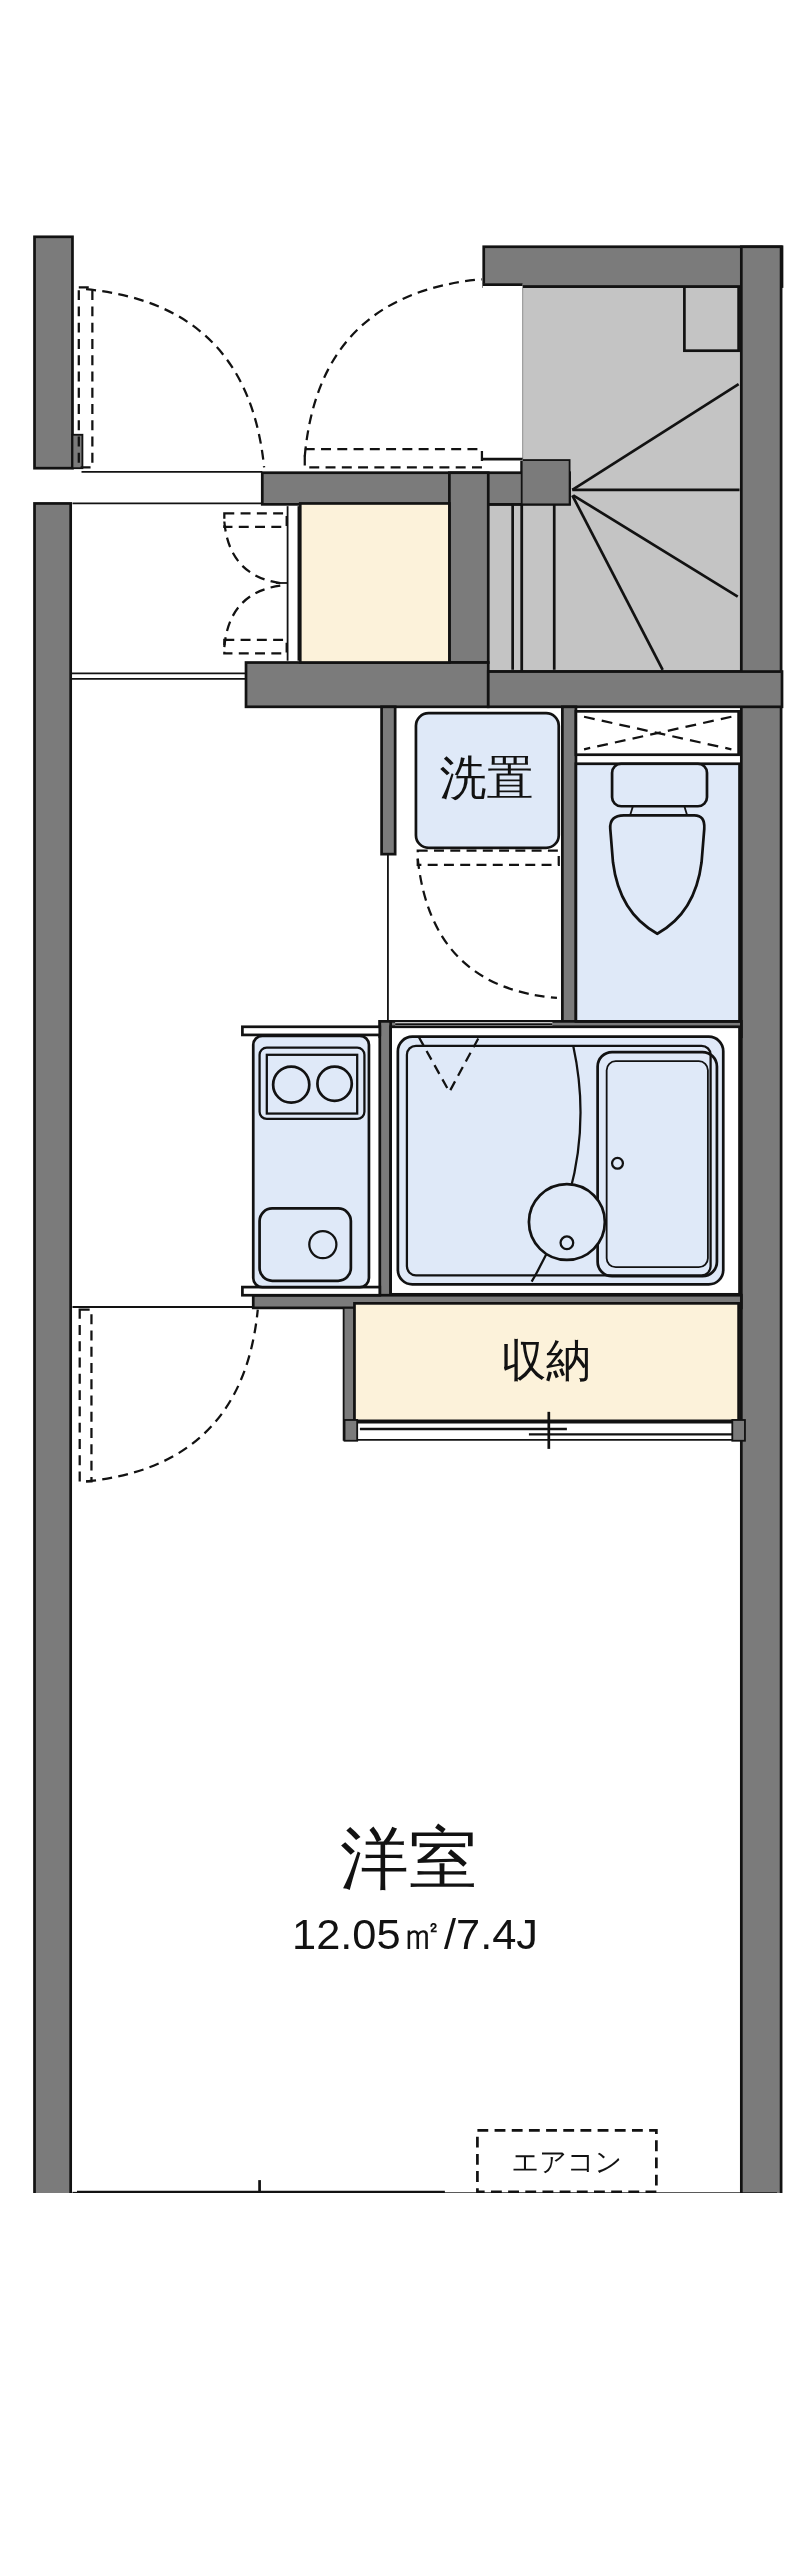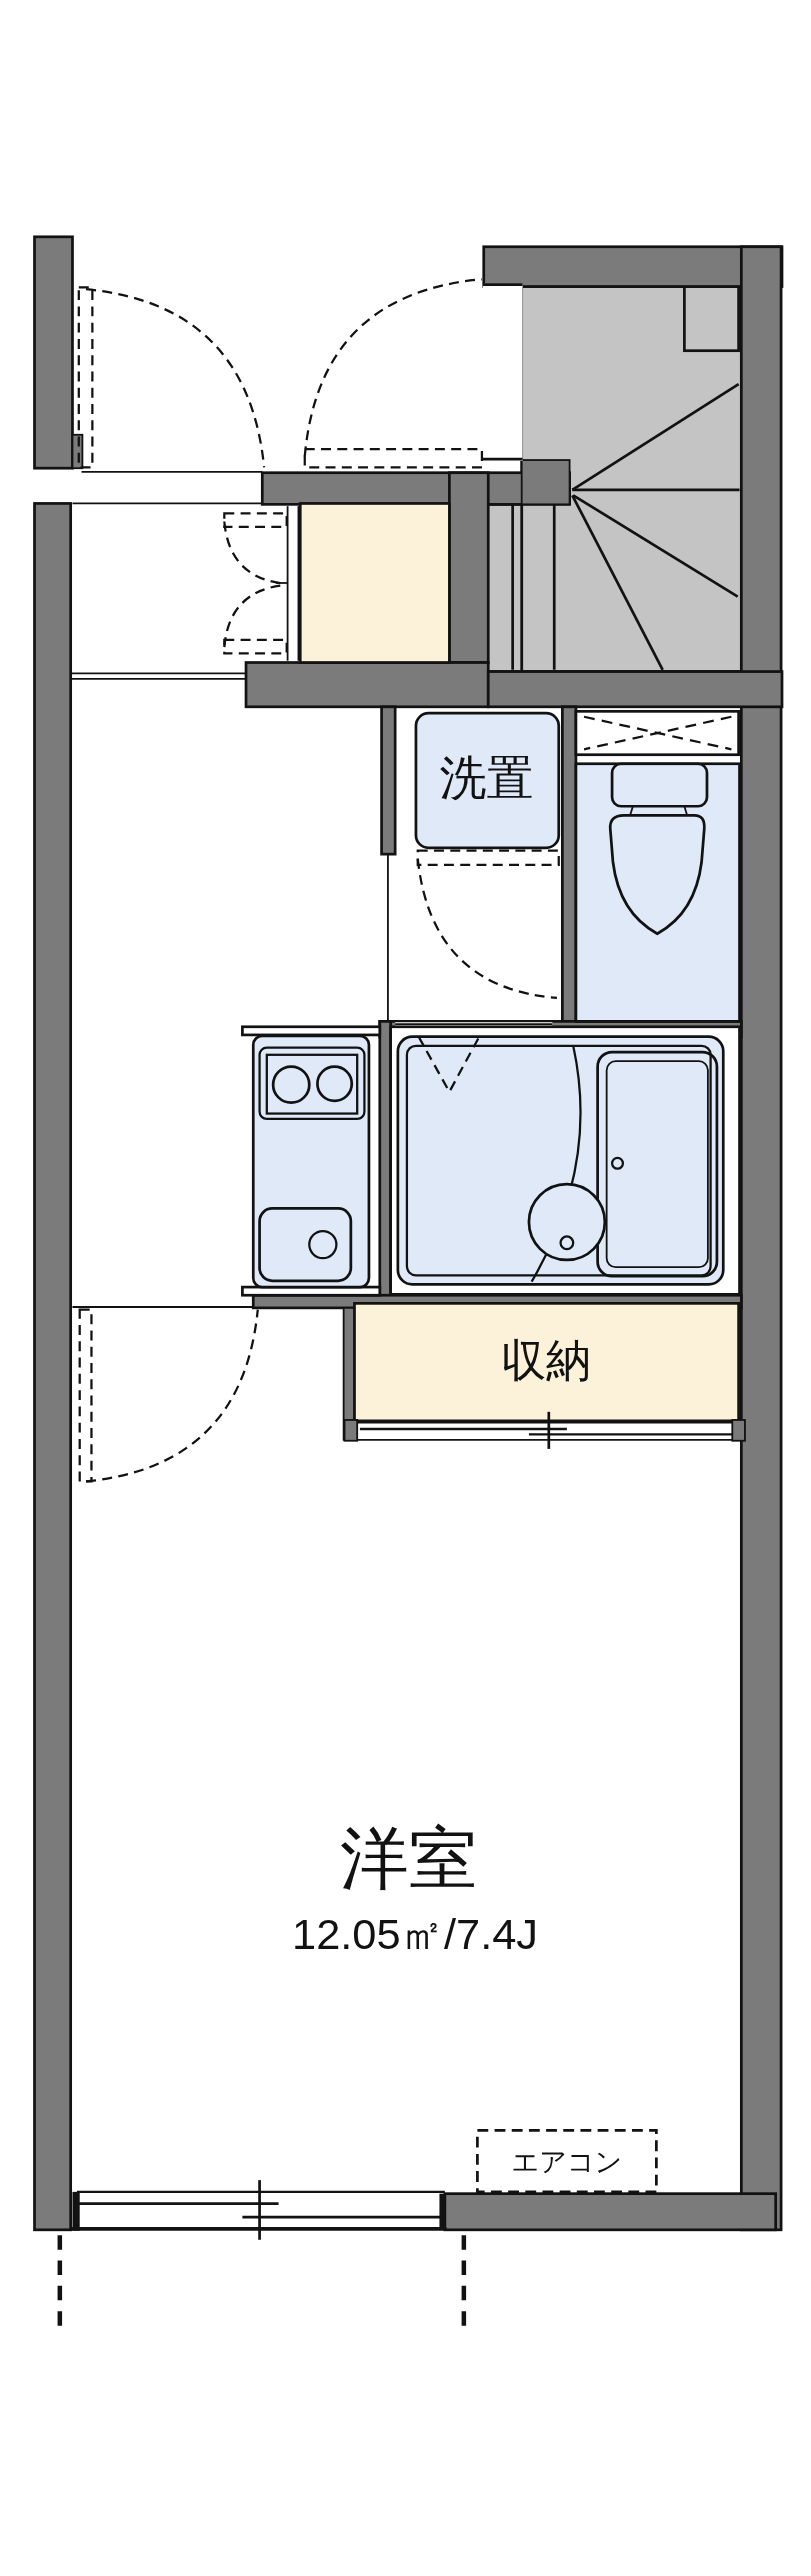--- a/index.html
+++ b/index.html
@@ -1,16 +1,16 @@
 <!DOCTYPE html>
 <html style="--wall: #7b7b7b; --stair: #c4c4c4; --water: #dfe9f8; --cream: #fcf2da; --line: #121212; --bg: #ffffff;font-size:14.5px"><head>
 <meta charset="utf-8">
 <style>
   html,body{margin:0;padding:0;background:#fff;}
-  #canvas{position:relative;width:812px;height:2576px;background:var(--bg,#fff);
+  #canvas{position:relative;width:812px;height:2193px;background:var(--bg,#fff);
           font-family:"Liberation Sans", sans-serif;text-decoration:underline;}
   svg{position:absolute;left:0;top:0;}
   .wall{fill:var(--wall);stroke:var(--line);stroke-width:3;}
   .wallcap{fill:var(--wall);stroke:var(--line);stroke-width:2;}
   .stair{fill:var(--stair);stroke:var(--line);stroke-width:3;}
   .water{fill:var(--water);stroke:var(--line);stroke-width:3;}
   .cream{fill:var(--cream);stroke:var(--line);stroke-width:3;}
   .whitebox{fill:#fff;stroke:var(--line);stroke-width:3;}
   .gap{fill:#fff;stroke:none;}
   .ln{stroke:var(--line);fill:none;}

